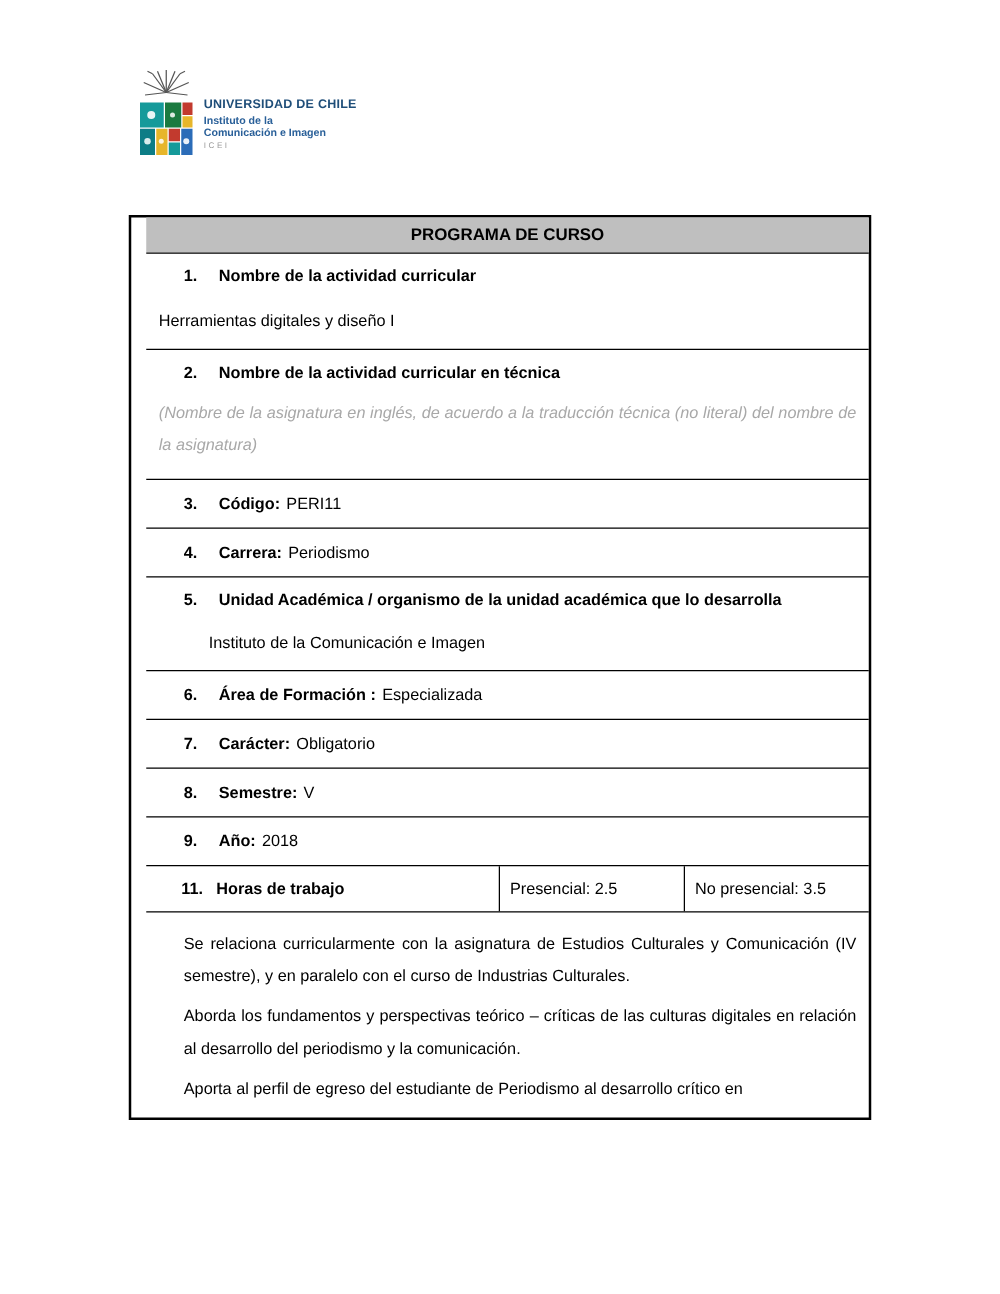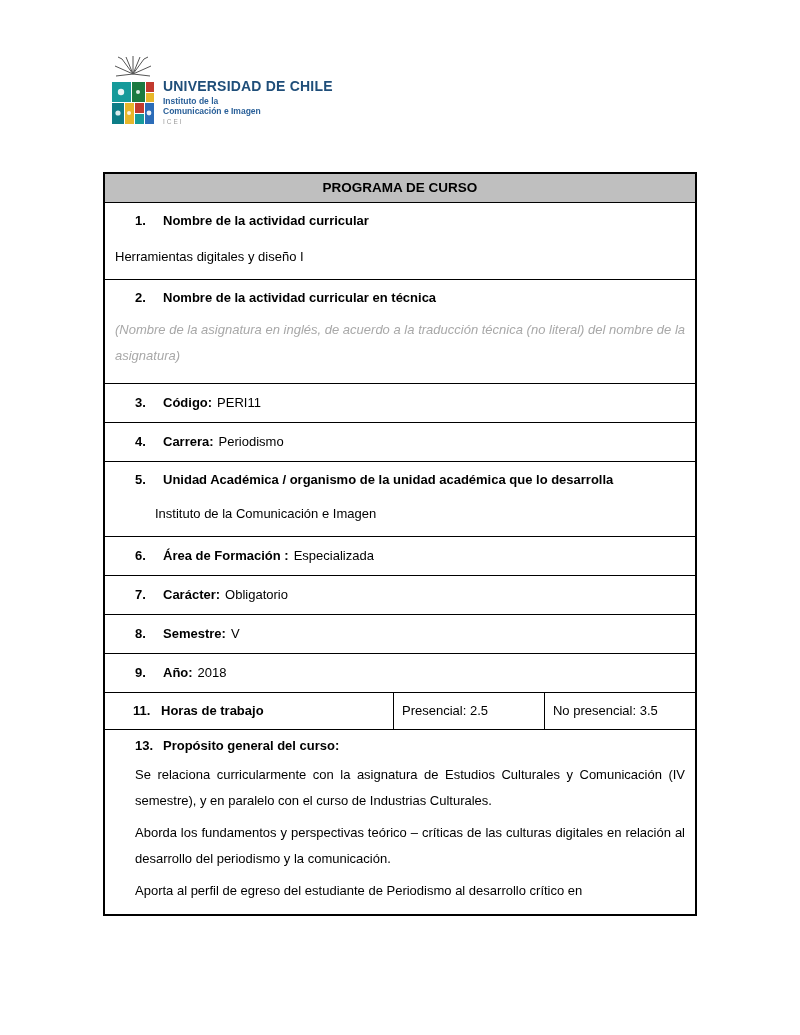--- a/index.html
+++ b/index.html
@@ -12,29 +12,30 @@
     position: relative;
     overflow: hidden;
   }
 
   
   .logo-wrap {
     position: absolute; top: 54px; left: 110px;
     display: flex; align-items: flex-start; gap: 7px;
   }
   .logo-text { margin-top: 24px; line-height: 1.25; }
-  .logo-univ  { font-size: 14px; font-weight: bold; color: #1f4e79; letter-spacing: .2px; }
+  .logo-univ  { font-size: 10px; font-weight: bold; color: #1f4e79; letter-spacing: .2px; }
   .logo-inst  { font-size: 8.5px; font-weight: 600; color: #2a6099; }
   .logo-icei  { font-size: 6.5px; color: #9a9a9a; letter-spacing: 2px; margin-top: 1px; }
 
   
   .course-table {
     position: absolute; top: 172px; left: 103px; width: 594px;
     border: 2px solid #000;
     font-size: 13px;
+    padding-left: 12px;
   }
   .t-row { border-top: 1.5px solid #000; padding: 9px 10px; line-height: 20px; }
   .t-row:first-child { border-top: none; }
 
   .t-header {
     background: #bfbfbf;
     text-align: center; font-weight: bold; font-size: 13.5px;
     padding: 4px 10px;
   }
 
@@ -154,20 +155,19 @@
 
 
     <div class="t-row cells">
       <div class="cell c1"><span class="num">11.</span><span class="bold">Horas de trabajo</span></div>
       <div class="cell c2">Presencial: 2.5</div>
       <div class="cell c3">No presencial: 3.5</div>
     </div>
 
 
     <div class="t-row row13">
-      <div><span class="num">13.</span><span class="bold">Propósito general del curso:</span></div>
       <div class="para">Se relaciona curricularmente con la asignatura de  Estudios Culturales y Comunicación (IV semestre), y en paralelo con el curso de Industrias Culturales.</div>
       <div class="para">Aborda los fundamentos y perspectivas teórico – críticas de las culturas digitales en relación al  desarrollo del periodismo  y la comunicación.</div>
       <div class="para">Aporta al perfil de egreso del estudiante de Periodismo al  desarrollo  crítico  en</div>
     </div>
 
   </div>
 </div>
 
 </body></html>

